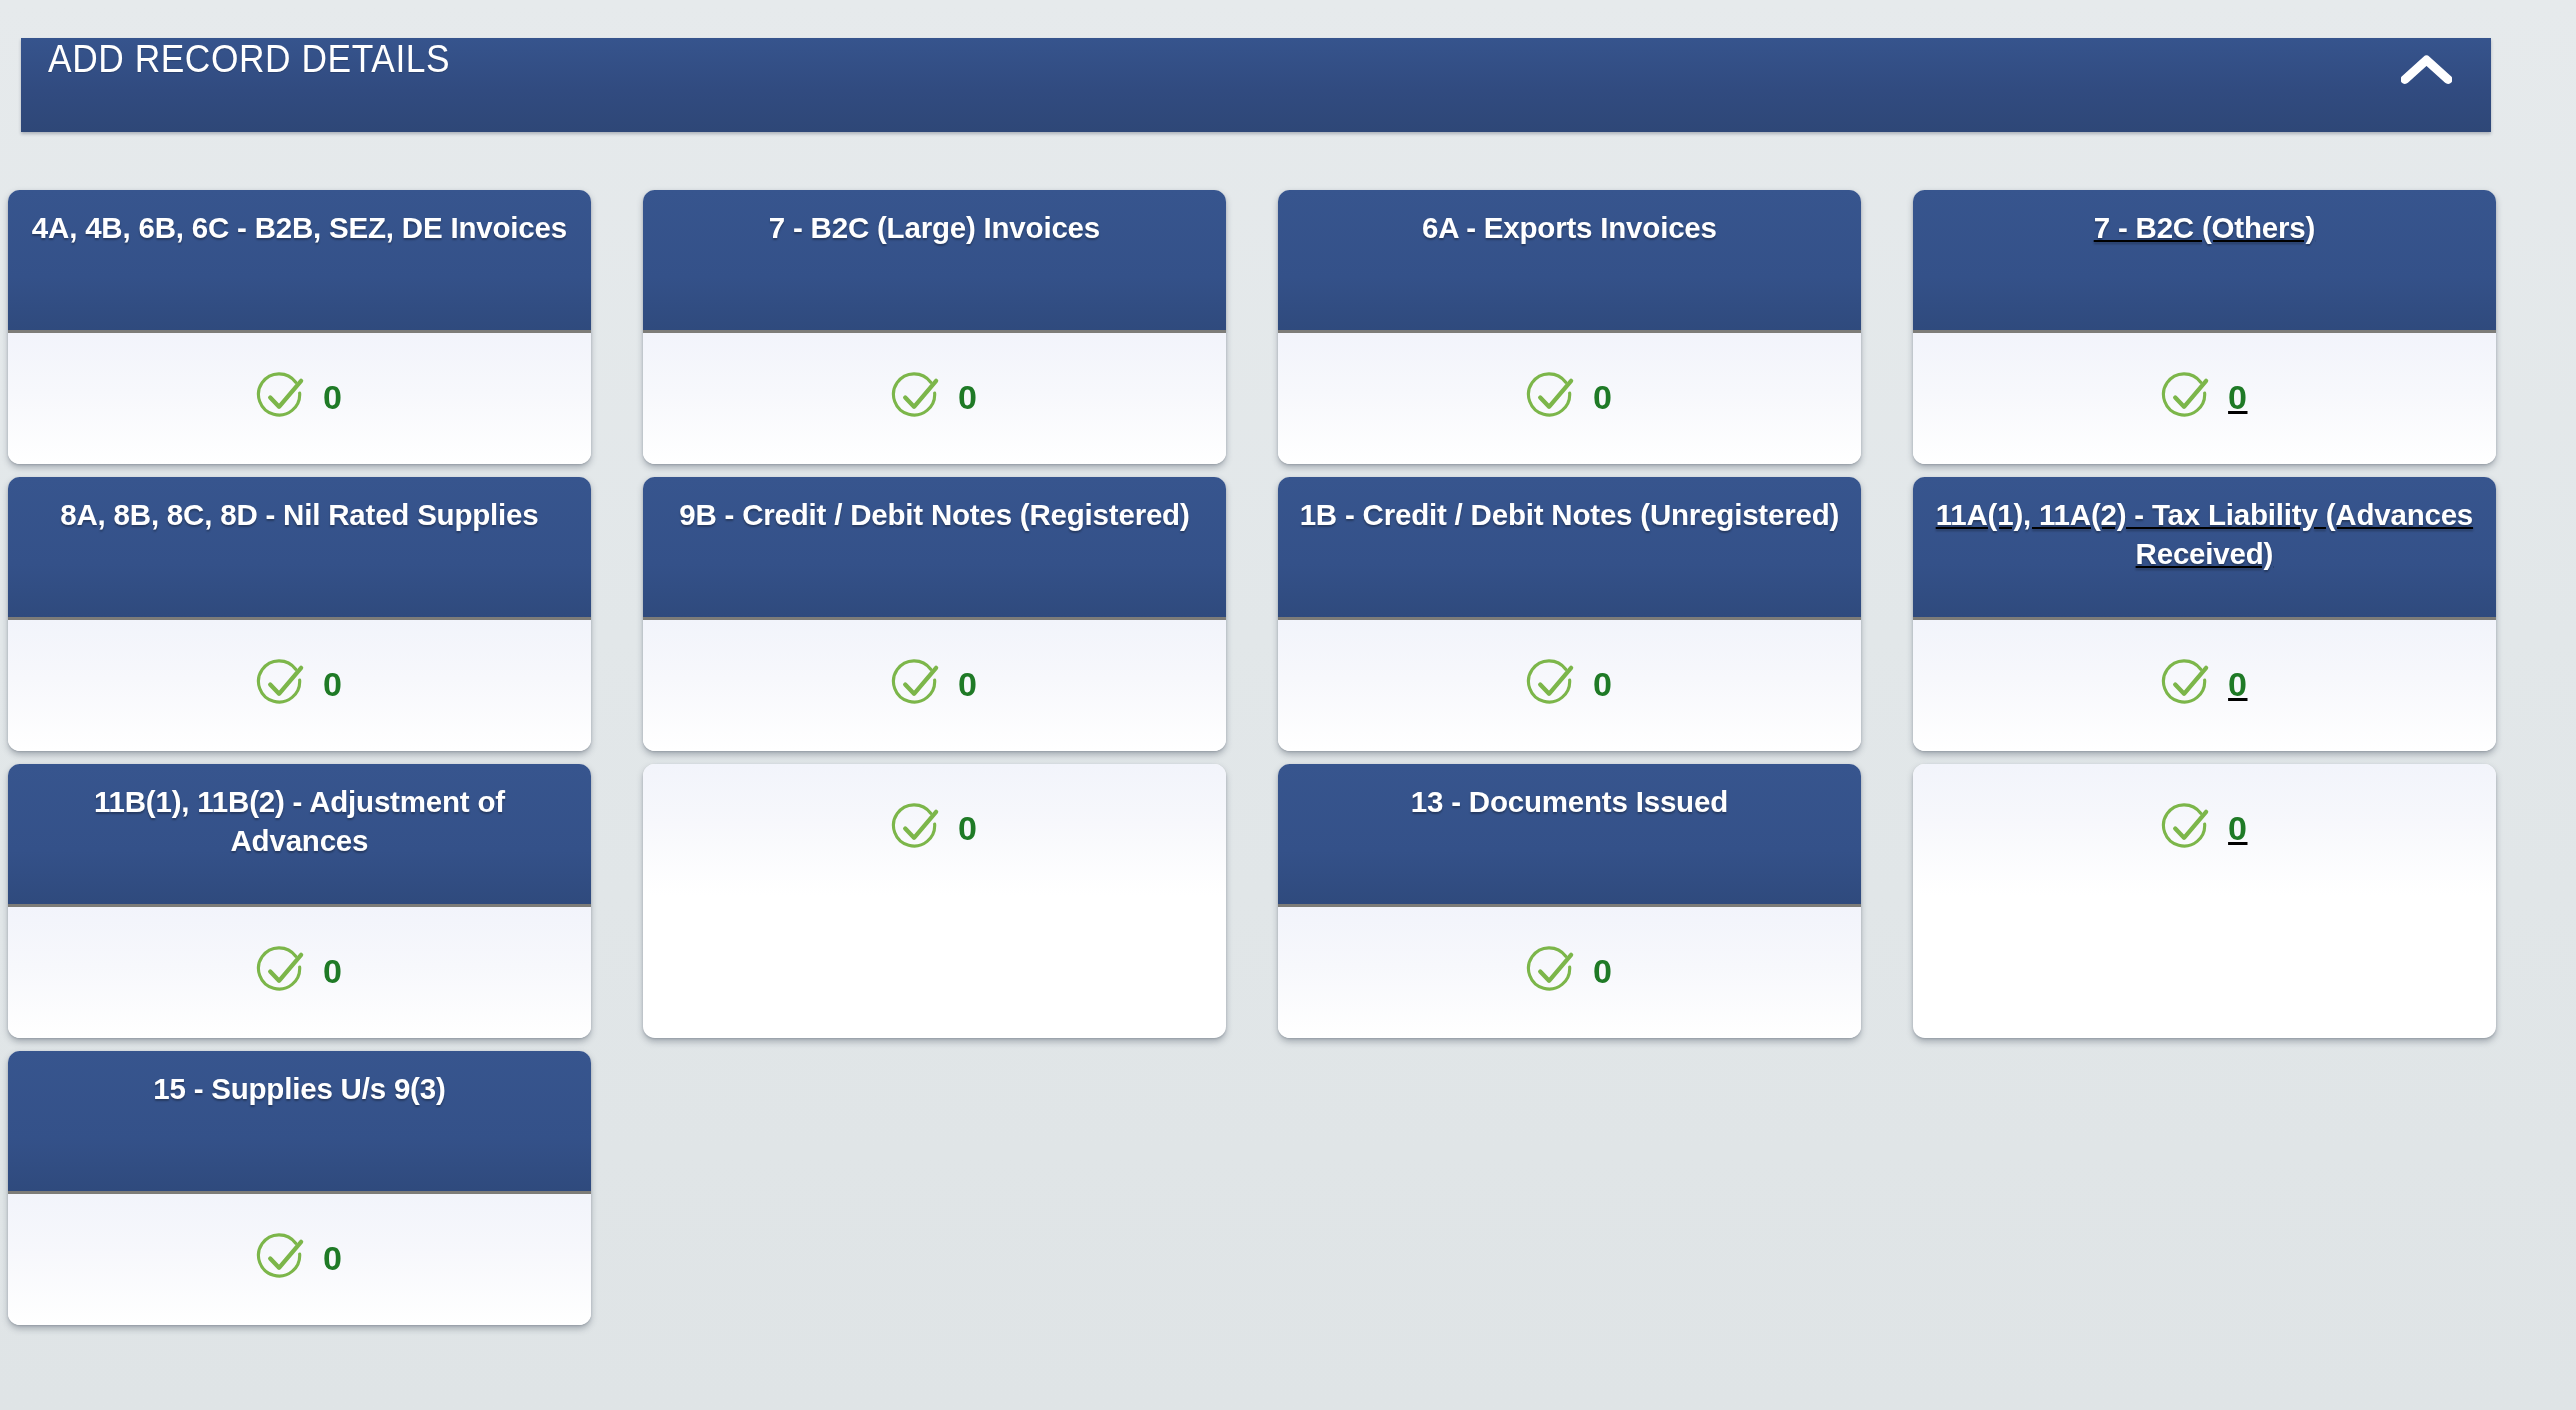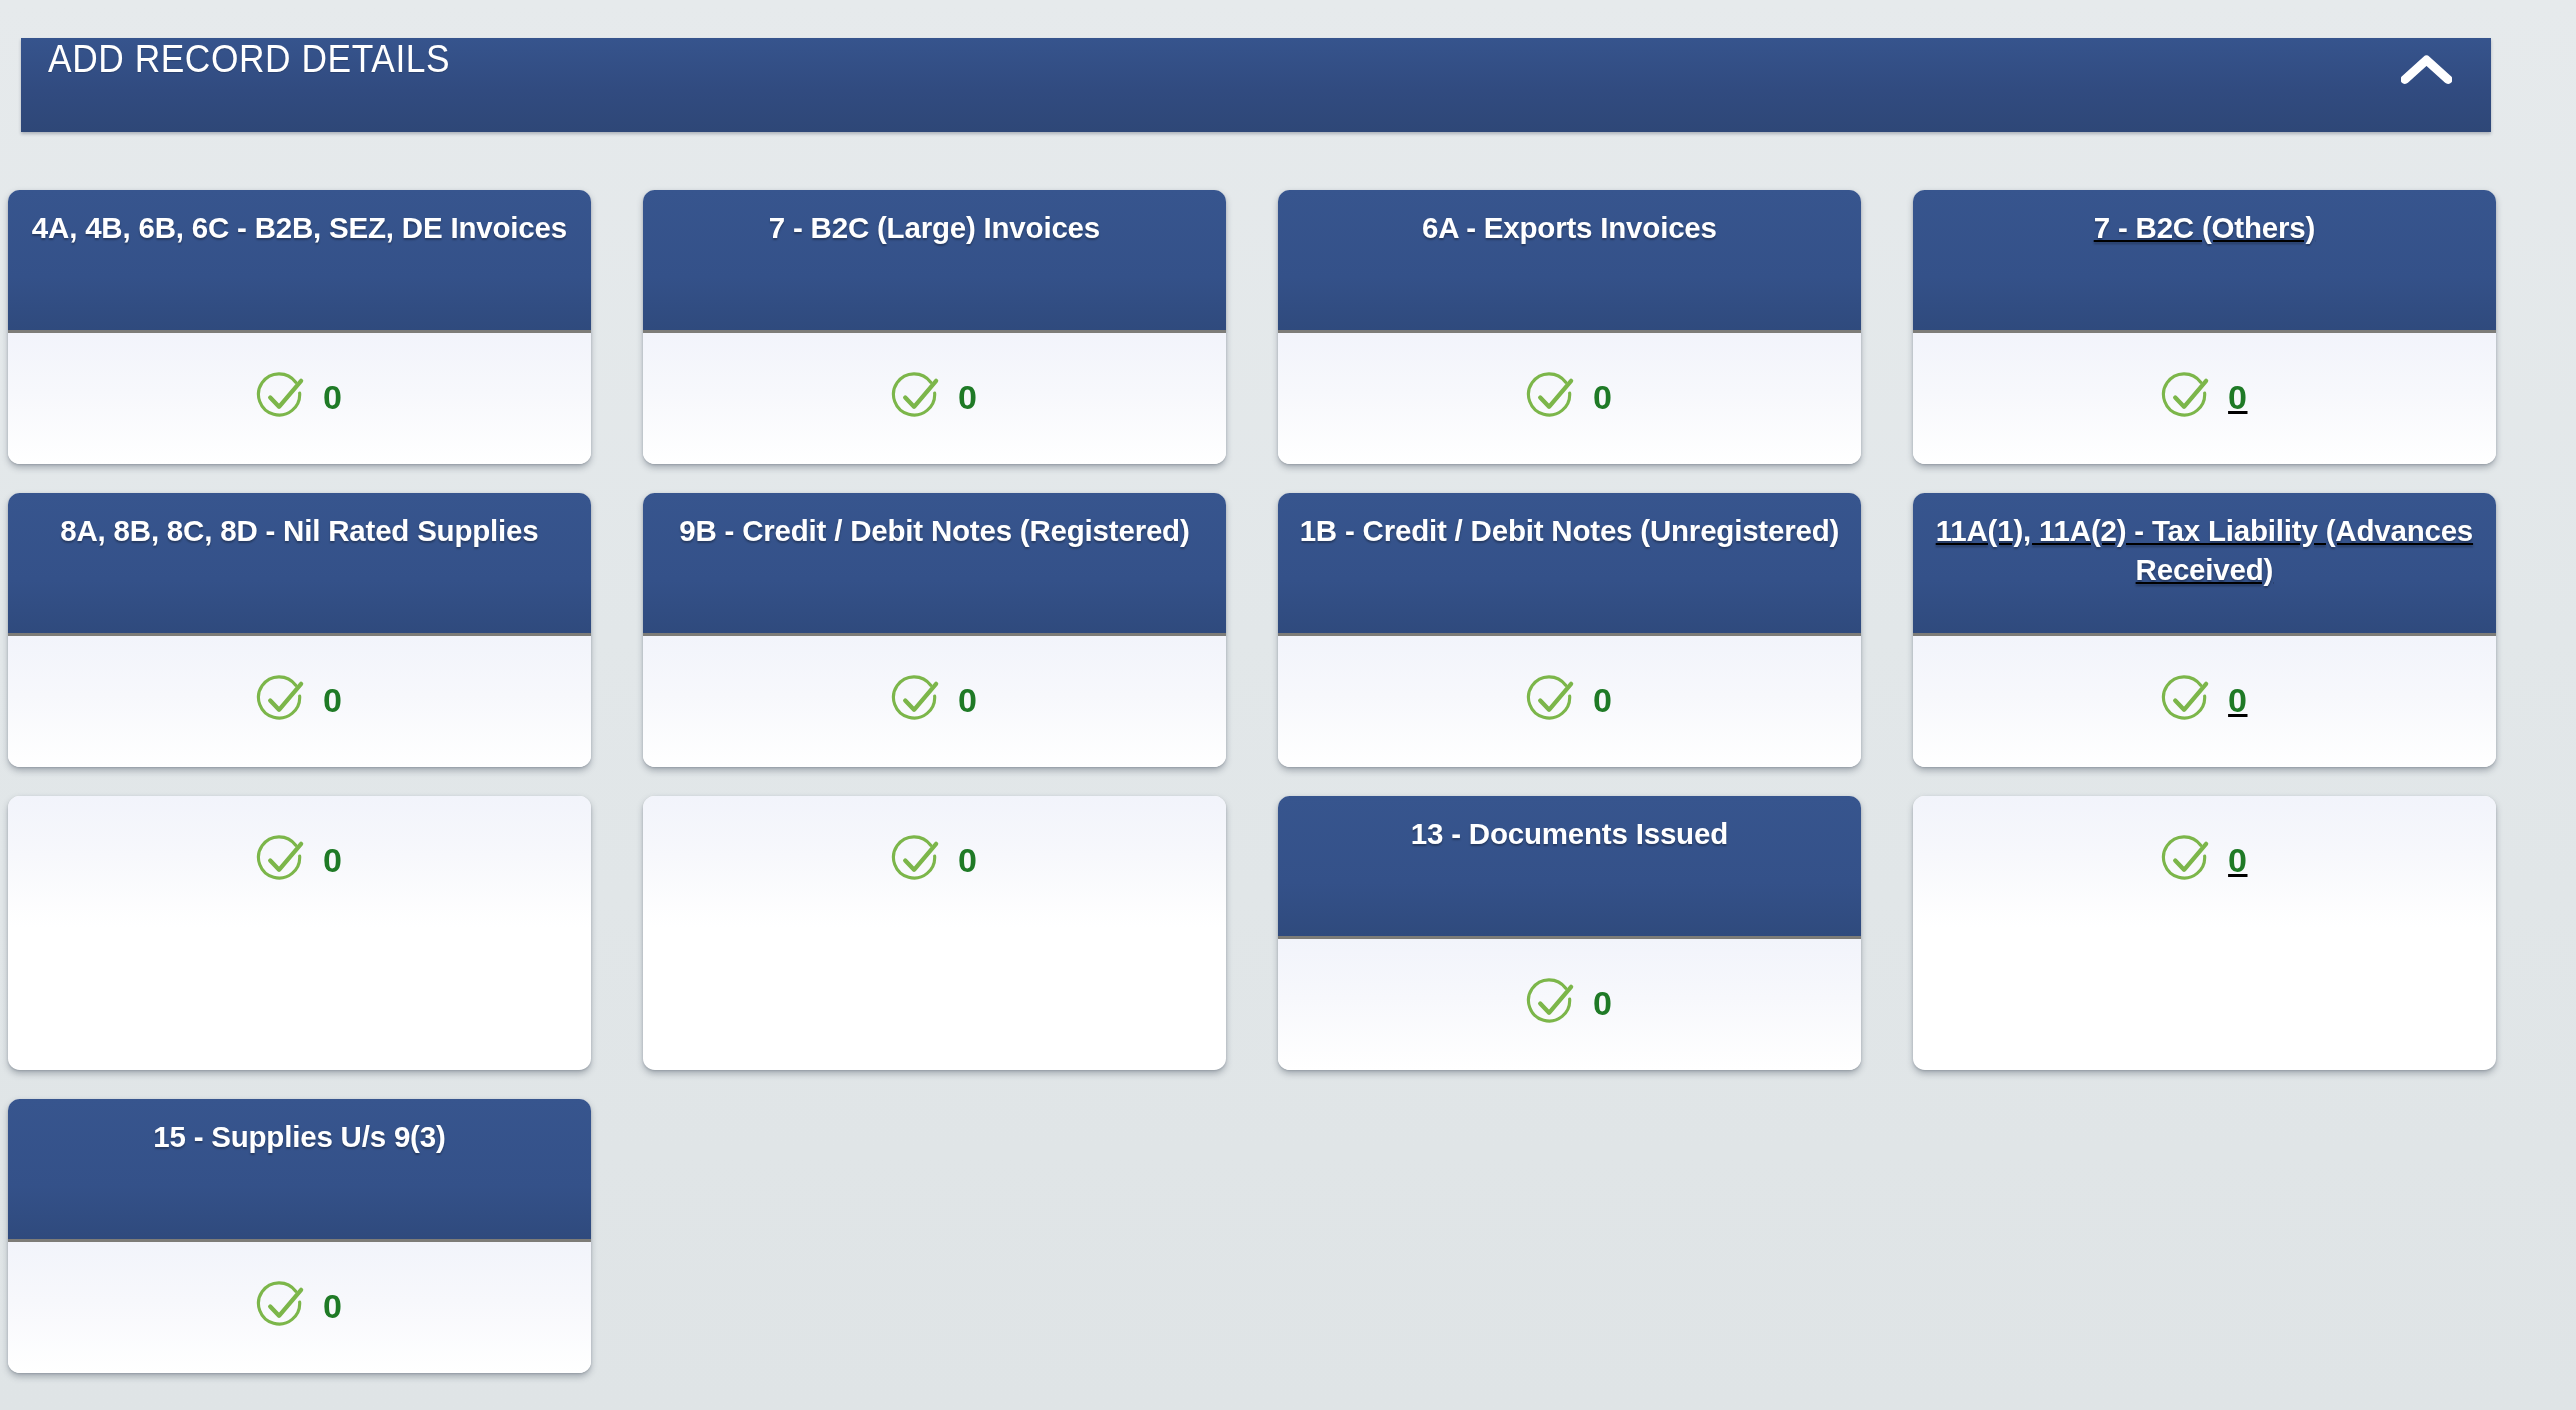--- a/index.html
+++ b/index.html
@@ -68,21 +68,21 @@
     top: 190px;
     width: 2491px;
     display: flex;
     flex-wrap: wrap;
     align-content: flex-start;
   }
 
   .card {
     width: 583px;
     margin-right: 52px;
-    margin-bottom: 29px;
+    margin-bottom: 13px;
     border-radius: 11.8px;
     background: #ffffff;
     box-shadow: 0 3.9px 6.9px rgba(60,70,85,0.34), 0 1px 2px rgba(60,70,85,0.22);
     overflow: hidden;
     cursor: pointer;
   }
   .card:nth-child(4n) { margin-right: 0; text-decoration: underline; }
 
   .card-header {
     height: 143px;
@@ -250,20 +250,23 @@
         <svg class="check-icon" viewBox="0 0 52 52" aria-hidden="true">
           <path d="M40.5 11.5 A21 21 0 1 0 44.5 22.5" fill="none" stroke="#7cb64a" stroke-width="3.2" stroke-linecap="round"></path>
           <path d="M14.5 27 L23.5 36.5 L46 10" fill="none" stroke="#7cb64a" stroke-width="4.4" stroke-linecap="round" stroke-linejoin="round"></path>
         </svg>
       </span>
       <span class="count">0</span>
     </div>
   </div>
 
   <div class="card">
+    <div class="card-header">
+      <span class="card-title">11B(1), 11B(2) - Adjustment of Advances</span>
+    </div>
     <div class="card-body">
       <span class="check-icon-wrap">
         <svg class="check-icon" viewBox="0 0 52 52" aria-hidden="true">
           <path d="M40.5 11.5 A21 21 0 1 0 44.5 22.5" fill="none" stroke="#7cb64a" stroke-width="3.2" stroke-linecap="round"></path>
           <path d="M14.5 27 L23.5 36.5 L46 10" fill="none" stroke="#7cb64a" stroke-width="4.4" stroke-linecap="round" stroke-linejoin="round"></path>
         </svg>
       </span>
       <span class="count">0</span>
     </div>
   </div>

